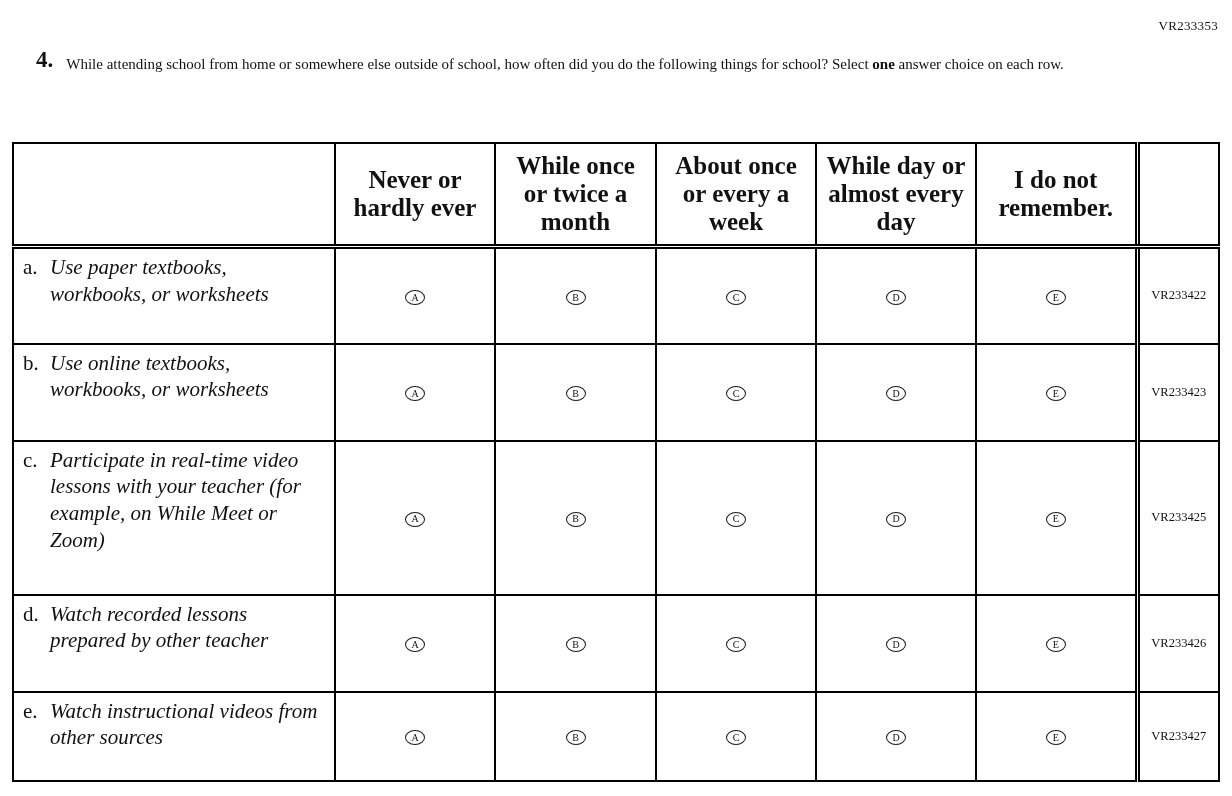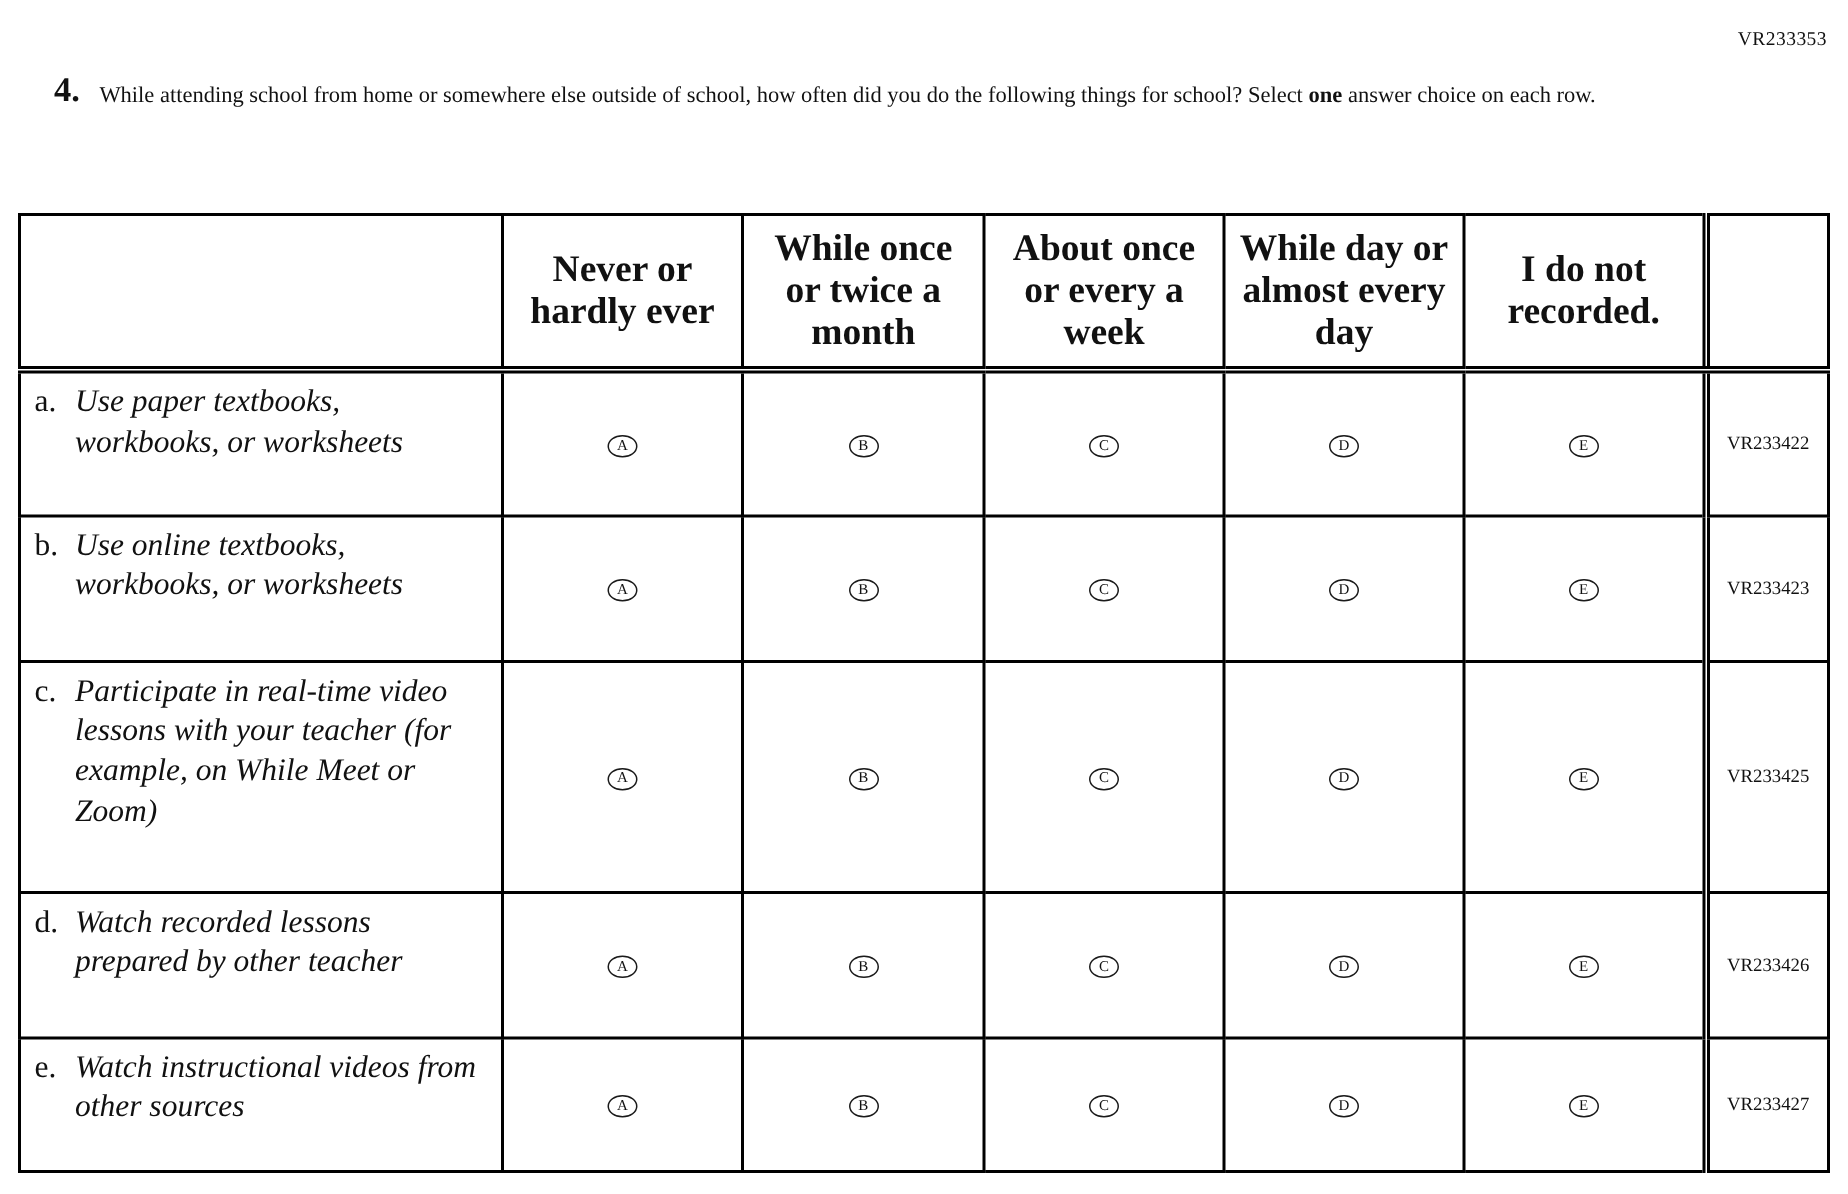--- a/index.html
+++ b/index.html
@@ -128,21 +128,21 @@
       <col class="c-opt2">
       <col class="c-code">
   </colgroup>
   <thead>
     <tr>
       <th></th>
       <th>Never or hardly ever</th>
       <th>While once or twice a month</th>
       <th>About once or every a week</th>
       <th>While day or almost every day</th>
-      <th>I do not recorded.</th>
+      <th>I do not remember.</th>
       <th class="h-code"></th>
     </tr>
   </thead>
   <tbody>
 
     <tr class="row-a">
       <td class="item-cell">
         <div class="item-wrap">
           <span class="item-letter">a.</span>
           <span class="item-text">Use paper textbooks, workbooks, or worksheets</span>

